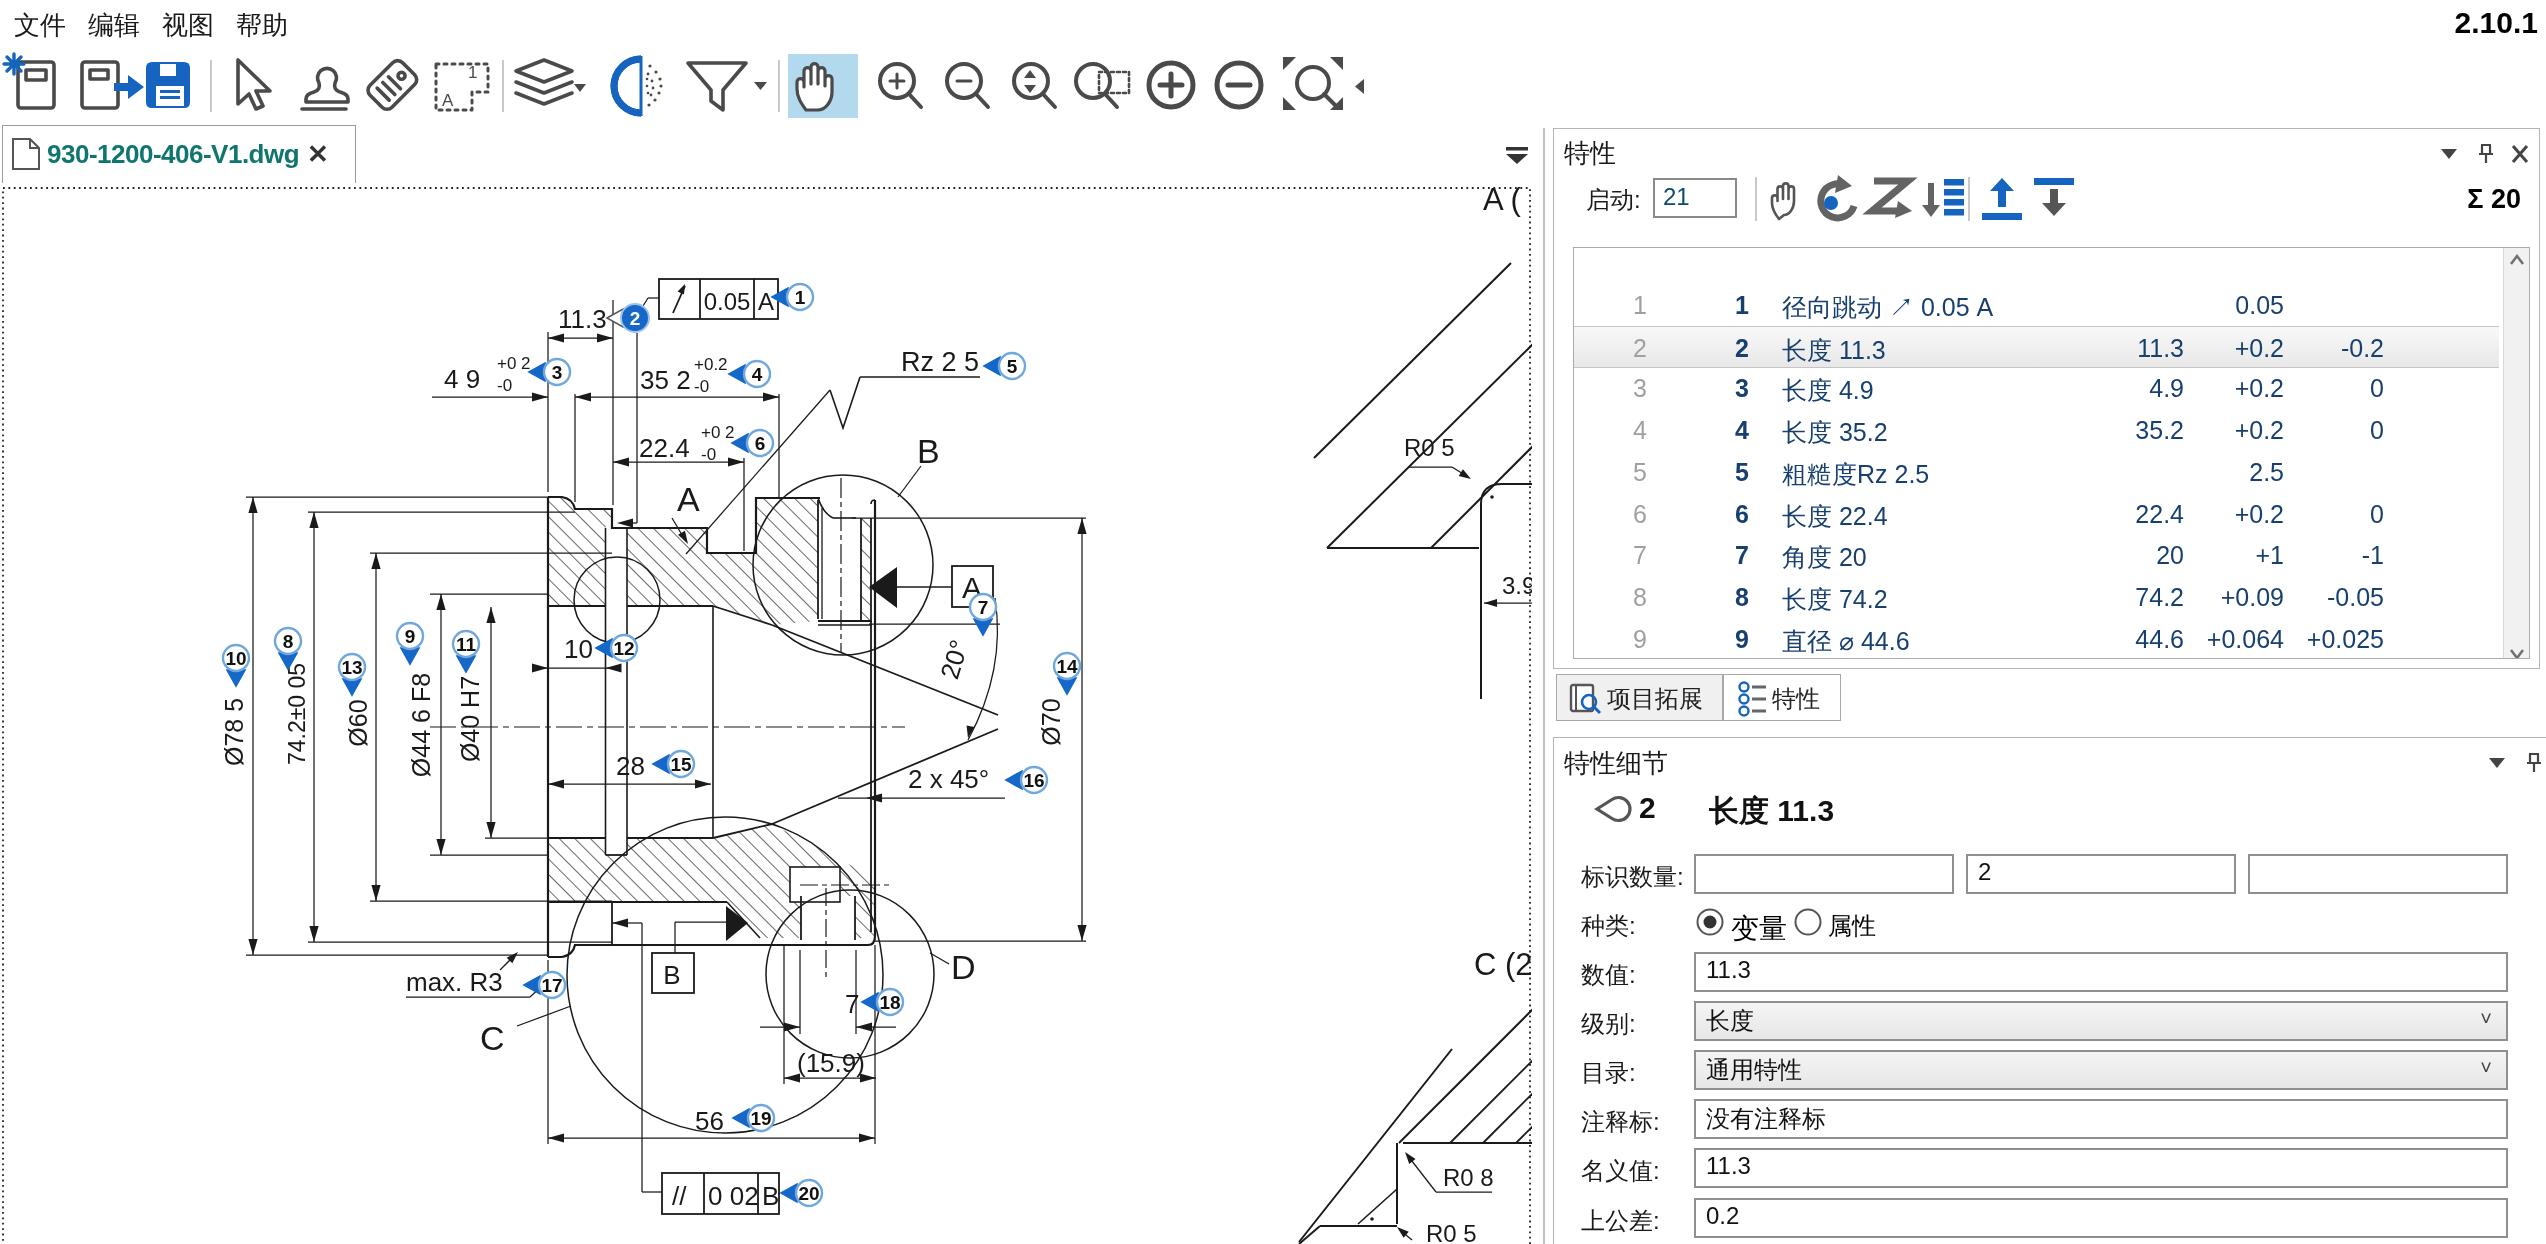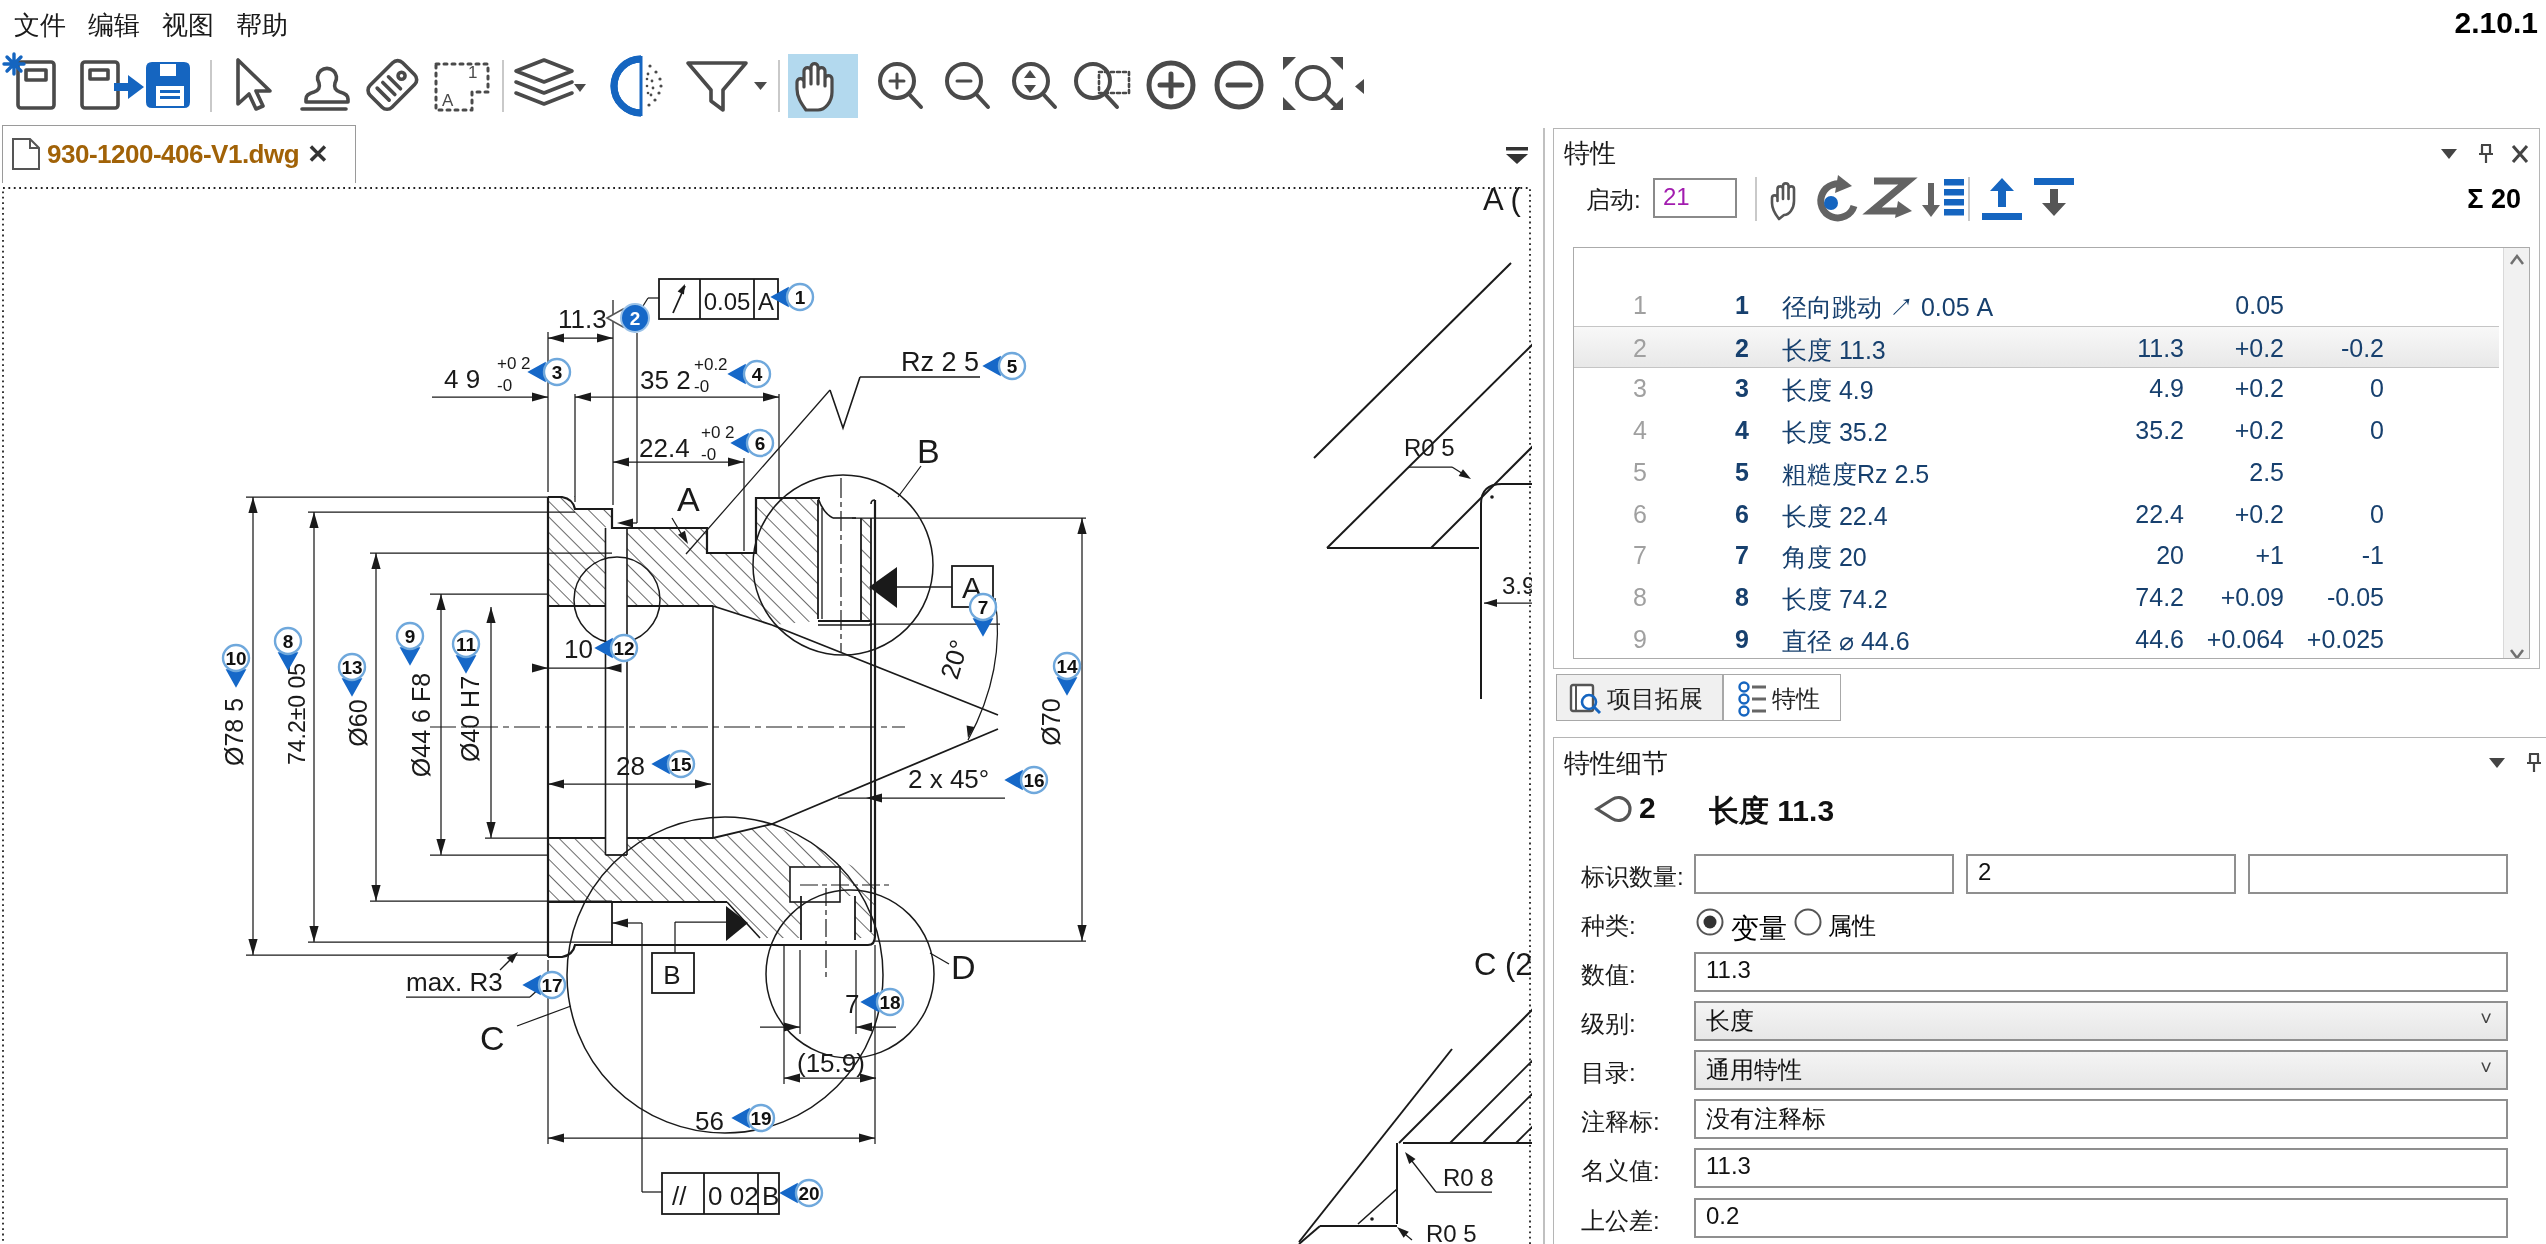--- a/index.html
+++ b/index.html
@@ -3,34 +3,34 @@
 <meta charset="utf-8">
 <style>
 html,body{margin:0;padding:0;width:2546px;height:1244px;overflow:hidden;background:#fff;
 font-family:"Liberation Sans",sans-serif;}
 *{box-sizing:border-box;}
 .menubar{position:absolute;left:0;top:0;height:46px;font-size:26px;color:#1a1a1a;}
 .menubar span{position:absolute;top:8px;white-space:nowrap;}
 .ver{position:absolute;right:8px;top:6px;font-size:30px;font-weight:bold;color:#000;}
 .toolbar{position:absolute;left:0;top:46px;height:80px;}
 .tab{position:absolute;left:2px;top:125px;width:354px;height:58px;border:1px solid #9a9a9a;border-bottom:none;background:#fff;}
-.tab .fname{position:absolute;left:44px;top:13px;font-size:26px;font-weight:bold;color:#a16207;white-space:nowrap;letter-spacing:-0.5px;}
+.tab .fname{position:absolute;left:44px;top:13px;font-size:26px;font-weight:bold;color:#0f766e;white-space:nowrap;letter-spacing:-0.5px;}
 .tabx{position:absolute;left:304px;top:13px;font-size:26px;color:#333;font-weight:bold;}
 .chev{position:absolute;left:1502px;top:140px;}
 .canvas{position:absolute;left:2px;top:181px;width:1530px;height:1063px;}
 
 .vsep{position:absolute;left:1543px;top:128px;width:2px;height:1116px;background:#c0c0c0;}
 .panel{position:absolute;background:#fff;border:1px solid #b5b5b5;}
 #ptop{left:1553px;top:128px;width:987px;height:541px;}
 #pbot{left:1553px;top:737px;width:1035px;height:507px;border-bottom:none;}
 .ptitle{position:absolute;left:10px;top:7px;font-size:26px;color:#1a1a1a;}
 .picons{position:absolute;right:8px;top:12px;}
 .sigma{position:absolute;right:18px;top:55px;font-size:27px;font-weight:bold;color:#000;}
 .qd{position:absolute;left:32px;top:55px;font-size:24px;color:#1a1a1a;}
-.qbox{position:absolute;left:99px;top:49px;width:84px;height:40px;border:2px solid #8a8a8a;font-size:24px;color:#a21caf;padding:3px 0 0 8px;}
+.qbox{position:absolute;left:99px;top:49px;width:84px;height:40px;border:2px solid #8a8a8a;font-size:24px;color:#0c4a6e;padding:3px 0 0 8px;}
 .tbl{position:absolute;left:19px;top:118px;width:957px;height:412px;border:1px solid #ababab;overflow:hidden;}
 .tblhead{position:absolute;left:0;top:0;width:100%;height:34px;border-bottom:1px solid #d0d0d0;background:linear-gradient(#fff,#f5f5f5);}
 .th{position:absolute;top:3px;font-size:24px;color:#333;}
 .row{position:absolute;left:0;width:925px;height:42px;font-size:25px;color:#17406e;}
 .row .c{position:absolute;top:7px;}
 .rnum{color:#a0a0a0;}
 .rowsel{background:linear-gradient(#f8f8f8,#e8e8e8);border-top:1px solid #c5c5c5;border-bottom:1px solid #c5c5c5;}
 .sb{position:absolute;right:0;top:0;width:26px;height:100%;background:#f1f1f1;border-left:1px solid #d9d9d9;}
 .tabs2{position:absolute;left:1556px;top:674px;height:48px;font-size:24px;color:#222;}
 .t2{position:absolute;top:0;height:47px;border:1px solid #a8a8a8;background:#fff;}

